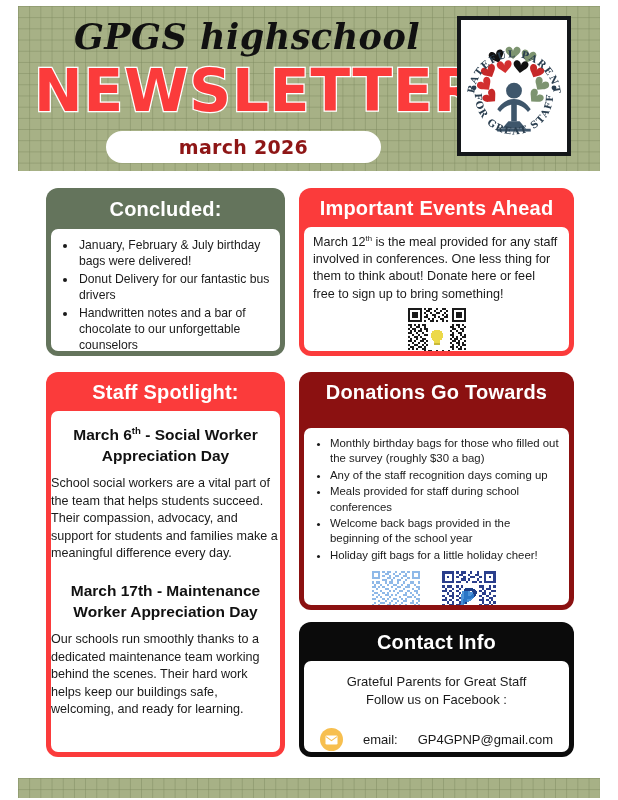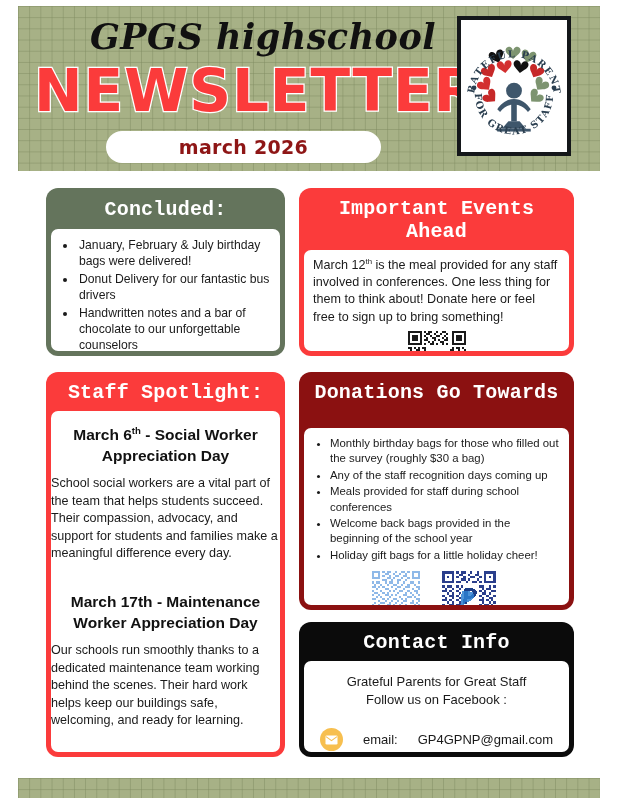--- a/index.html
+++ b/index.html
@@ -36,21 +36,21 @@
     height: 20px;
     background-color: #a7b186;
     background-image:
       linear-gradient(to right, rgba(130,142,100,0.55) 1px, transparent 1px),
       linear-gradient(to bottom, rgba(130,142,100,0.55) 1px, transparent 1px);
     background-size: 11.2px 11.2px;
   }
 
   .school-title {
     position: absolute;
-    left: 68px;
+    left: 52px;
     top: 16px;
     width: 390px;
     text-align: center;
     font-family: "DejaVu Serif", serif;
     font-style: italic;
     font-weight: bold;
     font-size: 35px;
     color: #111111;
     letter-spacing: 0.5px;
     white-space: nowrap;
@@ -111,21 +111,21 @@
     position: absolute;
     box-sizing: border-box;
     border-radius: 12px;
     overflow: hidden;
     display: flex;
     flex-direction: column;
   }
   .card-head {
     flex: 0 0 auto;
     text-align: center;
-    font-family: Liberation Mono, monospace;
+    font-family: Liberation Sans, sans-serif;
     font-weight: bold;
     color: #ffffff;
     letter-spacing: 0.2px;
   }
   .card-body {
     flex: 1 1 auto;
     background: #ffffff;
     border-radius: 7px;
     overflow: hidden;
   }
@@ -199,21 +199,21 @@
 
   .spot-head {
     font-family: "Liberation Sans", sans-serif;
     font-weight: bold;
     font-size: 15.5px;
     line-height: 21px;
     color: #111111;
     text-align: center;
     margin: 2px 0 9px;
   }
-  .spot-head.second { margin-top: 28px; }
+  .spot-head.second { margin-top: 17px; }
   .spot-para {
     font-family: "Liberation Sans", sans-serif;
     font-size: 12.6px;
     line-height: 17.6px;
     color: #1a1a1a;
     margin: 0;
   }
   sup { font-size: 0.62em; vertical-align: super; line-height: 0; }
 
   

